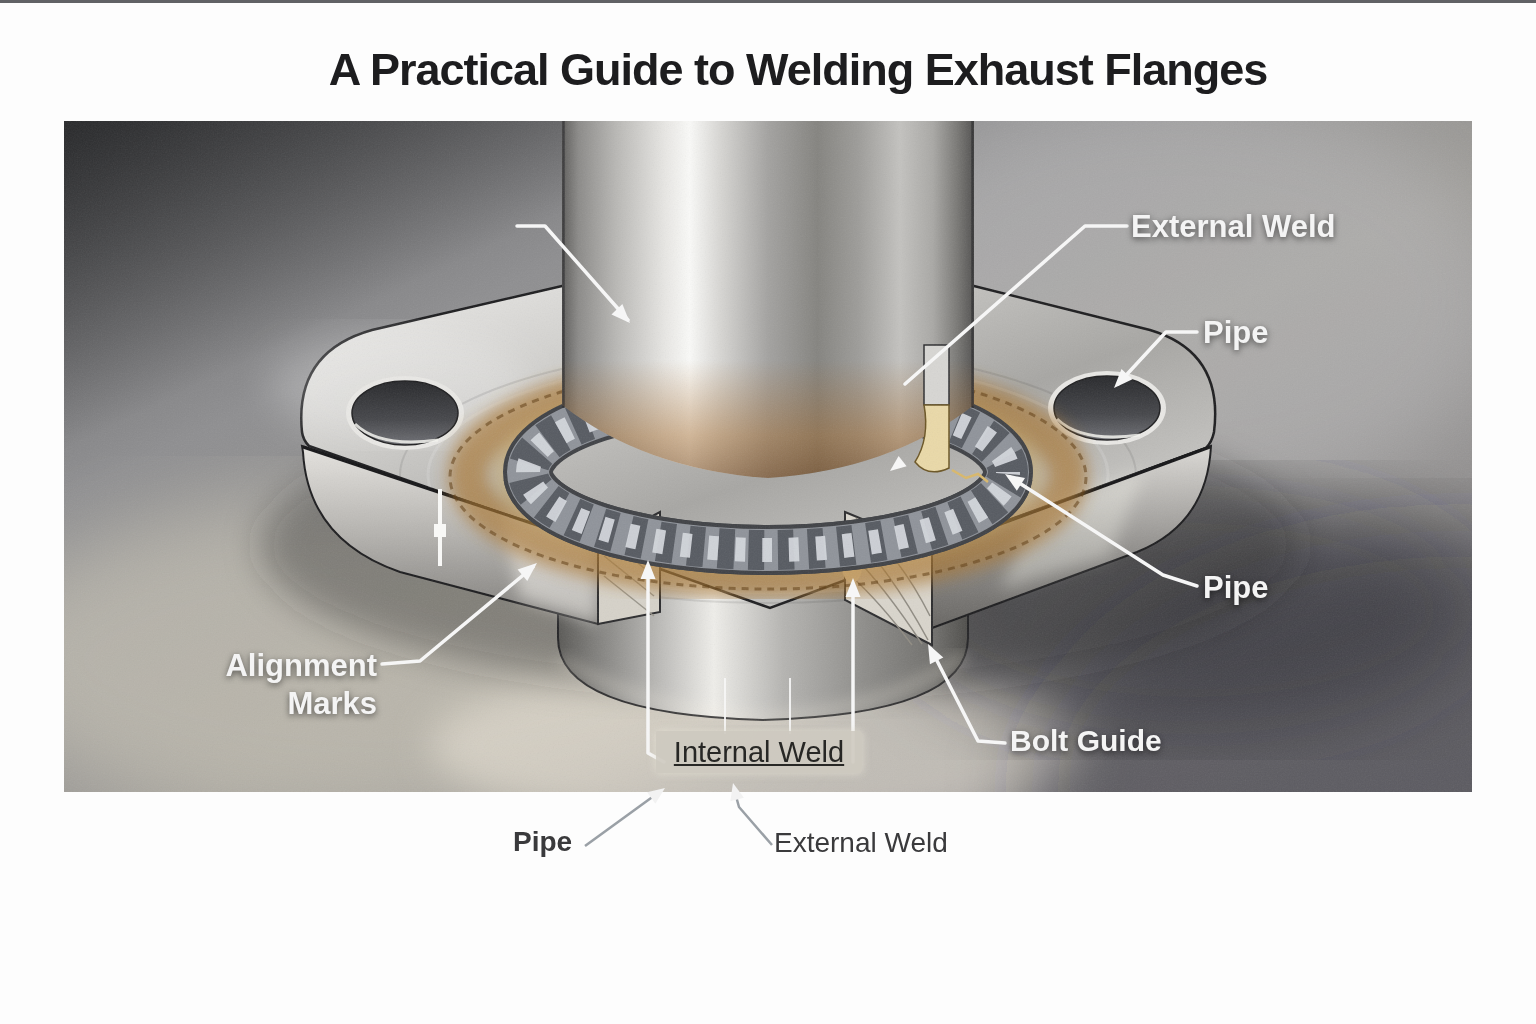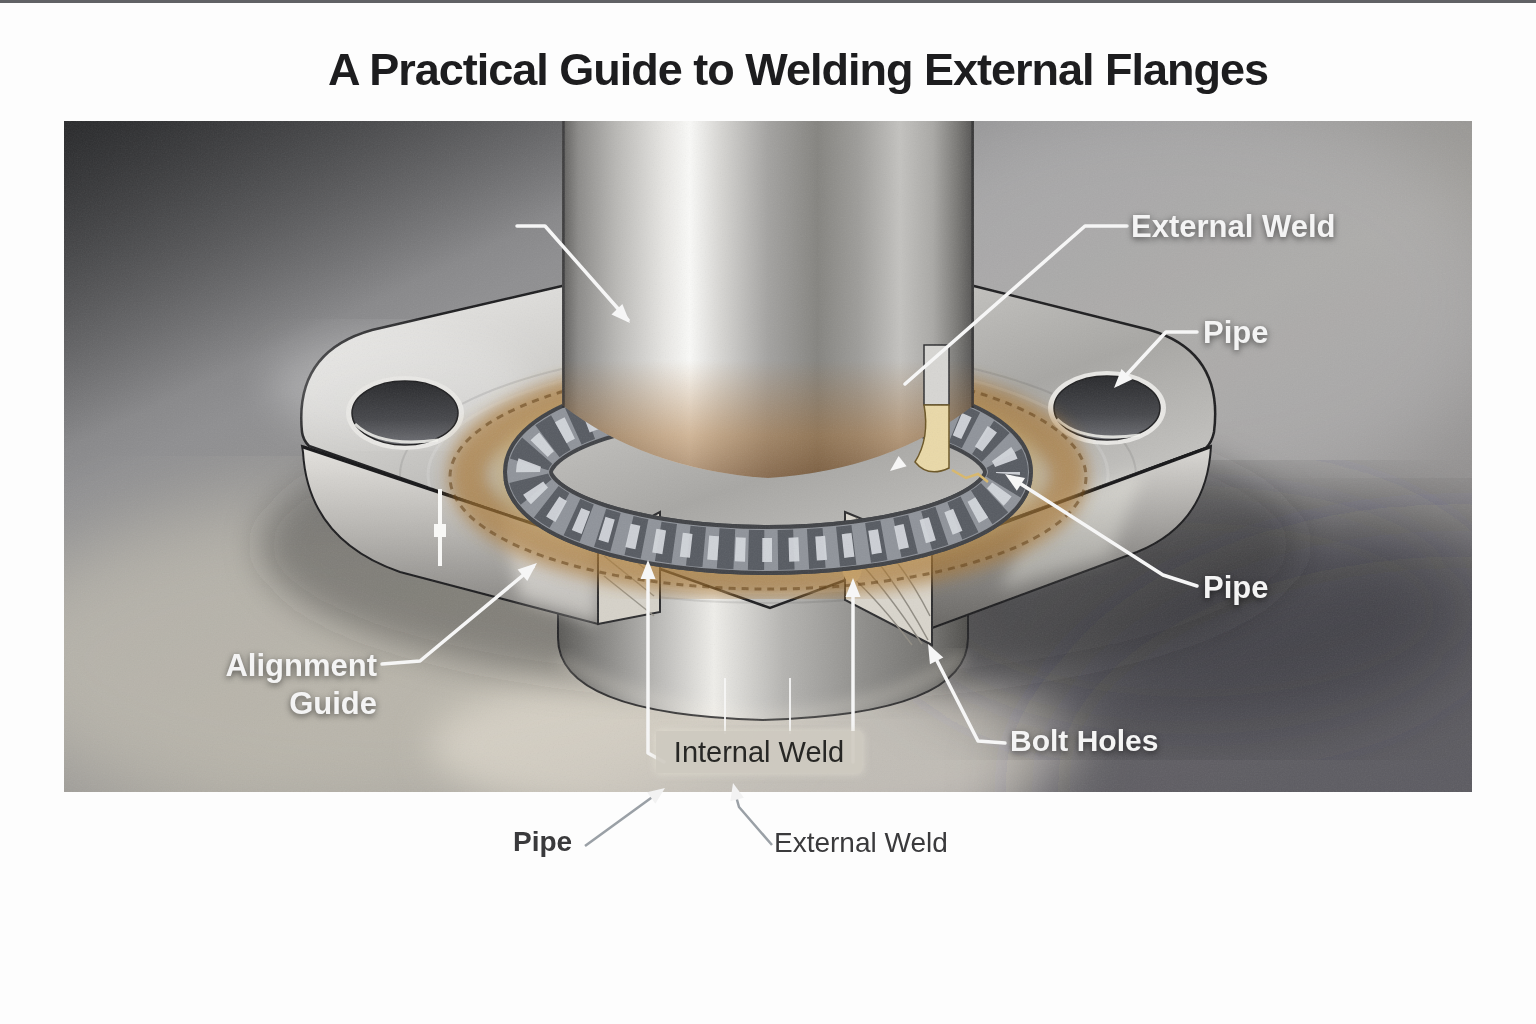--- a/index.html
+++ b/index.html
@@ -19,30 +19,31 @@
     text-shadow:0 2px 6px rgba(0,0,0,.55);white-space:nowrap;
   }
   .img-label.dark{color:#3a3a3c;text-shadow:none;font-weight:400;}
   .img-label.dark.bold{font-weight:bold;}
   #label-alignment-marks{left:140px;top:607px;width:237px;text-align:right;line-height:38px;margin-top:40px;}
   #label-internal-weld{
     position:absolute;left:656px;top:731px;width:206px;height:42px;
     background:rgba(206,202,192,.92);color:#272725;font-size:29px;font-weight:400;
     display:flex;align-items:center;justify-content:center;border-radius:2px;
     box-shadow:0 0 10px rgba(230,226,214,.8);
+    text-decoration:underline;
   }
 </style>
 </head>
 <body>
 
 <div id="canvas">
 
   <div id="top-strip"></div>
 
-  <div id="main-title">A Practical Guide to Welding External Flanges</div>
+  <div id="main-title">A Practical Guide to Welding Exhaust Flanges</div>
 
   <div id="illustration">
   <svg width="1408" height="671" viewBox="64 121 1408 671" xmlns="http://www.w3.org/2000/svg">
     <defs>
       <linearGradient id="bgBase" x1="0" y1="0" x2="1" y2="1">
         <stop offset="0" stop-color="#59595b"></stop>
             <stop offset=".28" stop-color="#8e8e90"></stop>
         <stop offset=".55" stop-color="#9b9995"></stop>
             <stop offset="1" stop-color="#88868a"></stop>
       </linearGradient>
@@ -264,20 +265,20 @@
       <polygon points="0,0 -17,7 -17,-7" transform="translate(665,788) rotate(-36)"></polygon>
       <polygon points="0,0 -17,7 -17,-7" transform="translate(733,783) rotate(-104)"></polygon>
     </g>
   </svg>
 
   <div class="img-label" style="left:1131px;top:209px;">External Weld</div>
   <div class="img-label" style="left:1203px;top:315px;">Pipe</div>
   <div class="img-label" style="left:1203px;top:570px;">Pipe</div>
   <div class="img-label" id="label-alignment-marks">
     <div>Alignment</div>
-    <div>Guide</div>
+    <div>Marks</div>
   </div>
   <div id="label-internal-weld">Internal Weld</div>
-  <div class="img-label" style="left:1010px;top:724px;font-size:30px;">Bolt Holes</div>
+  <div class="img-label" style="left:1010px;top:724px;font-size:30px;">Bolt Guide</div>
   <div class="img-label dark bold" style="left:513px;top:826px;font-size:28px;">Pipe</div>
   <div class="img-label dark" style="left:774px;top:827px;font-size:28px;">External Weld</div>
 
 </div>
 
 </body></html>

